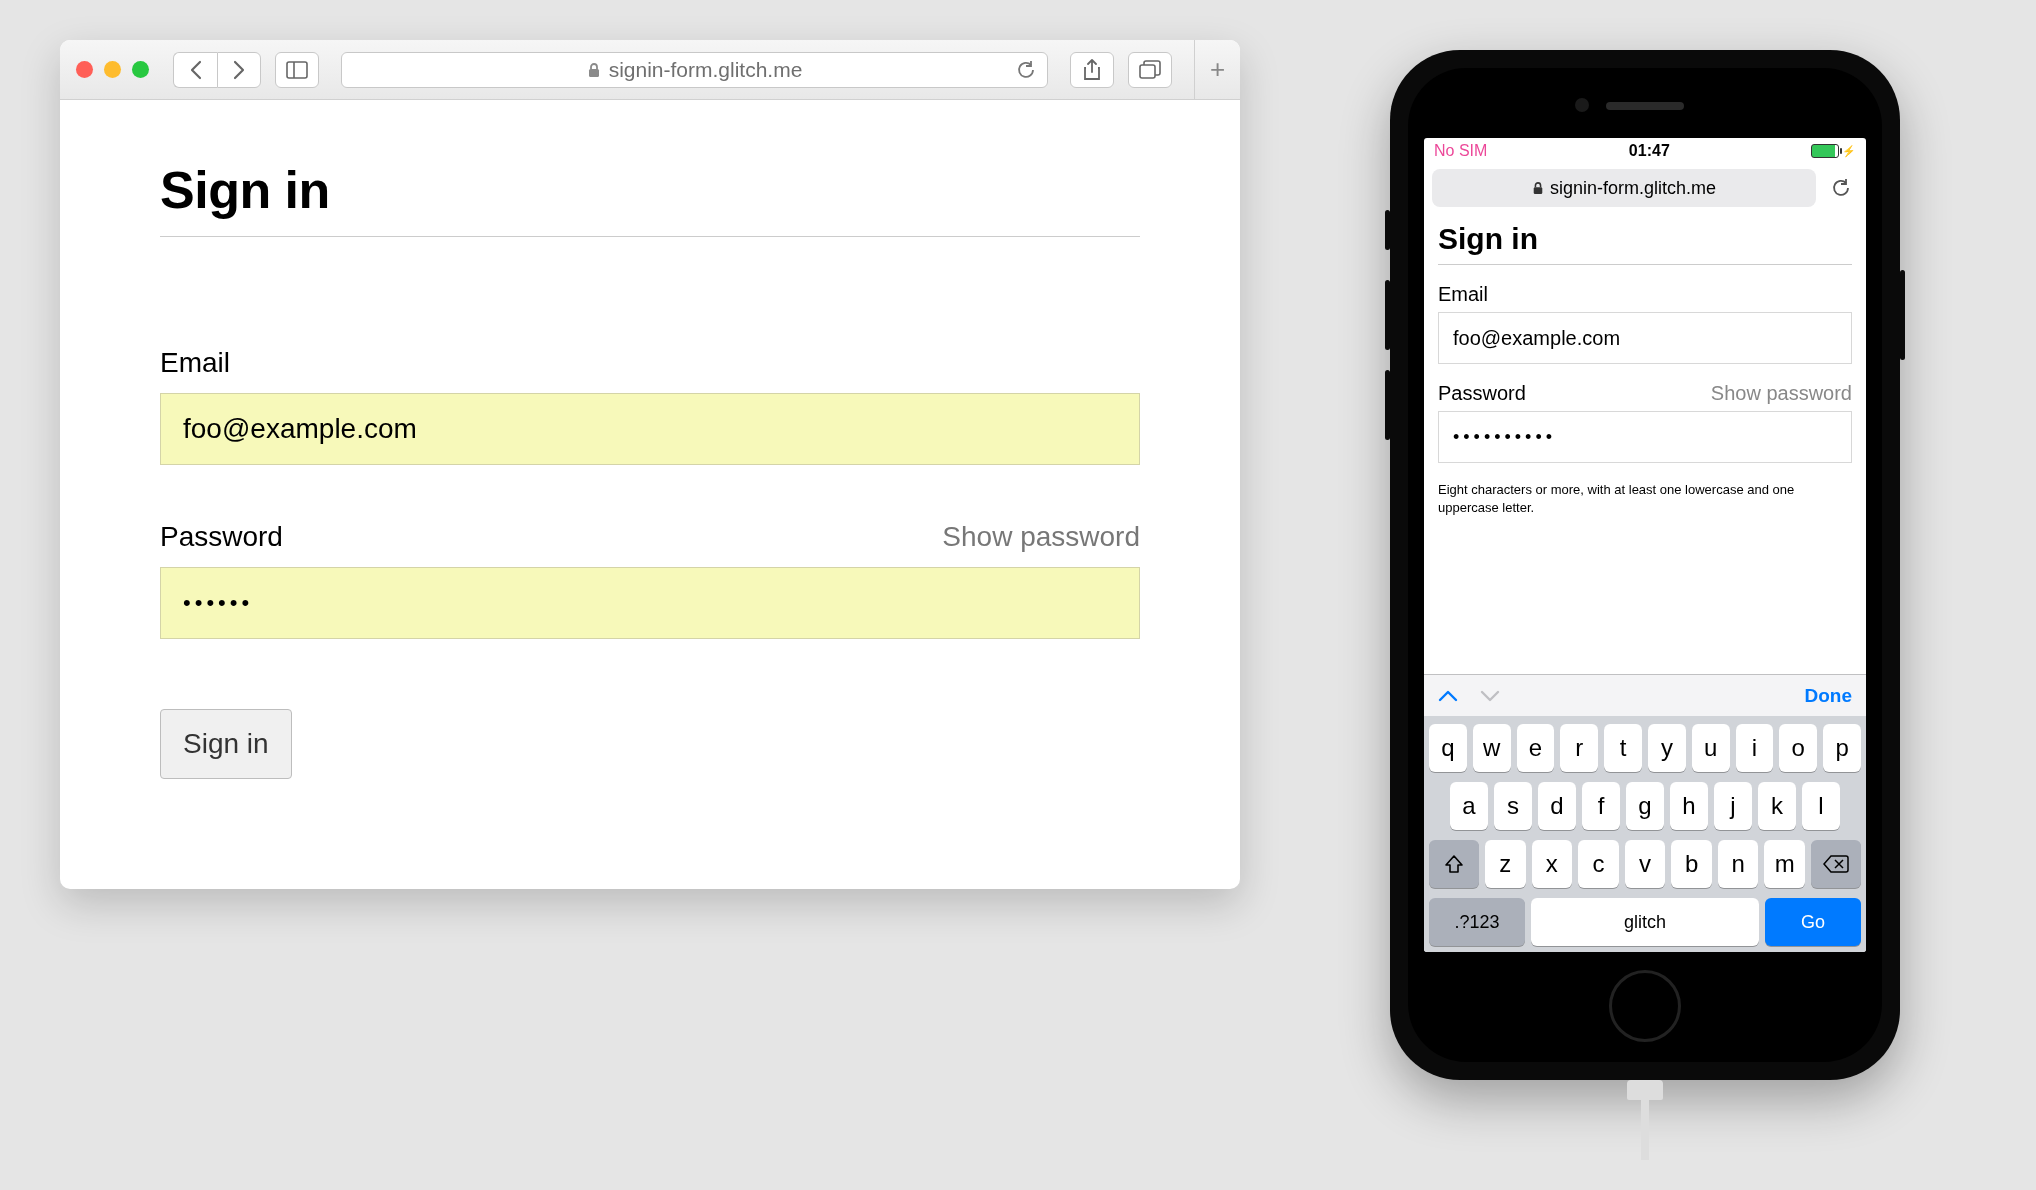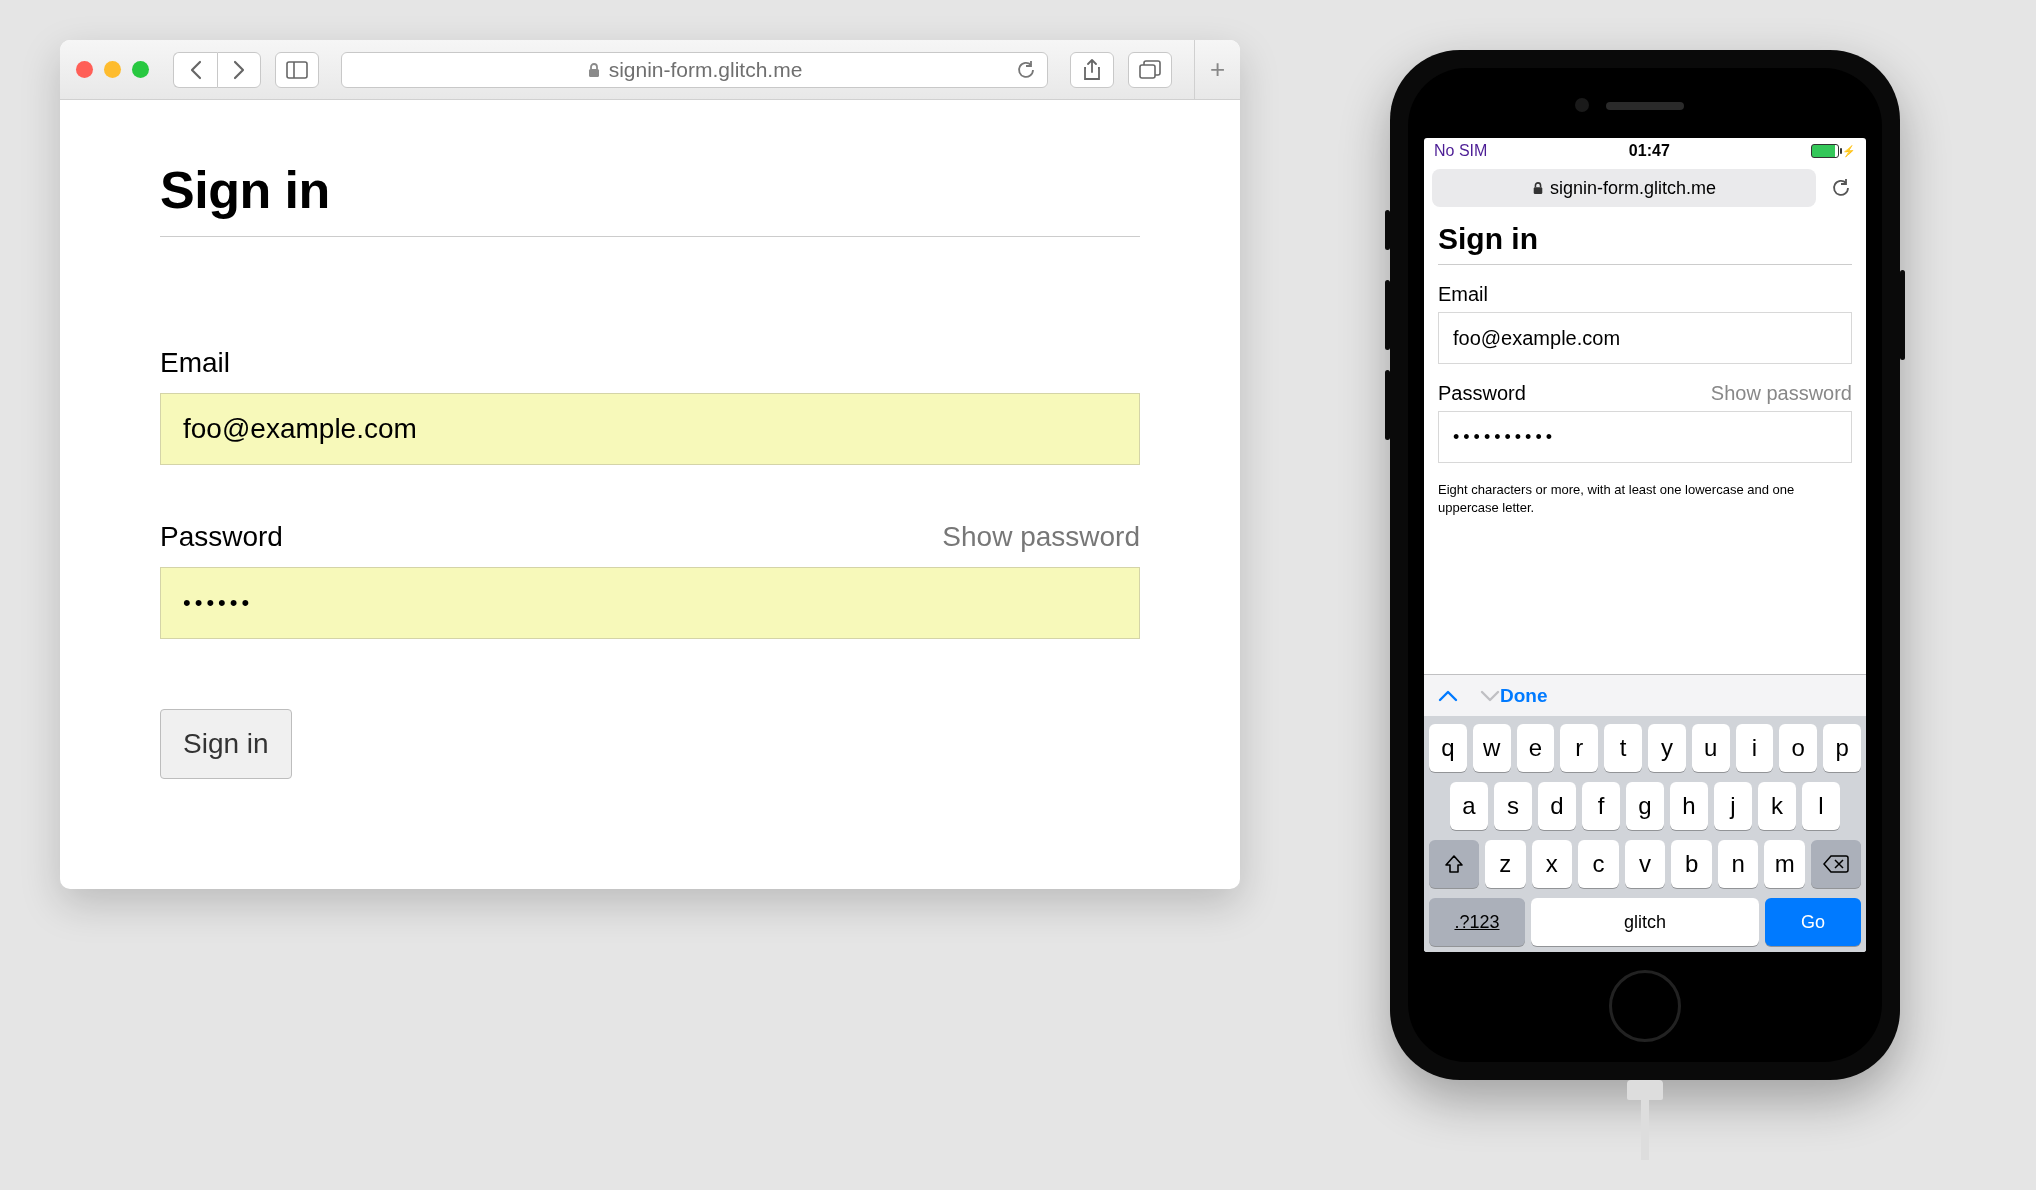--- a/index.html
+++ b/index.html
@@ -142,21 +142,21 @@
       overflow: hidden;
       display: flex;
       flex-direction: column;
     }
     .status-bar {
       height: 26px;
       display: flex; align-items: center; justify-content: space-between;
       padding: 0 10px;
       font-size: 16px;
     }
-    .status-left { color: #4c1d95; }
+    .status-left { color: #ec4899; }
     .status-center { font-weight: 600; }
     .status-right { display: flex; align-items: center; gap: 3px; }
     .battery {
       width: 28px; height: 14px;
       border: 1.5px solid #333;
       border-radius: 3px;
       position: relative;
       background: linear-gradient(to right, #34c759 90%, transparent 90%);
     }
     .battery::after { content:''; position:absolute; right:-4px; top:3px; width:2px; height:6px; background:#333; border-radius:1px; }
@@ -193,21 +193,21 @@
     }
     .m-input.dots { letter-spacing: 4px; font-size: 18px; }
     .m-hint { font-size: 13px; color: #000; line-height: 1.35; }
 
     .kb-accessory {
       height: 42px;
       border-top: 1px solid #c0c0c2;
       background: #f4f4f6;
       display: flex;
       align-items: center;
-      justify-content: flex-start;
+      justify-content: space-between;
       padding: 0 14px;
     }
     .kb-arrows { display: flex; gap: 22px; }
     .kb-arrow-up { color: #007aff; font-size: 20px; }
     .kb-arrow-down { color: #bfbfc3; font-size: 20px; }
     .kb-done { color: #007aff; font-weight: 600; font-size: 19px; }
 
     .keyboard {
       background: #d1d4d9;
       padding: 8px 5px 6px 5px;
@@ -219,21 +219,21 @@
       height: 48px;
       background: #fff;
       border-radius: 6px;
       box-shadow: 0 1px 0 rgba(0,0,0,0.3);
       display: flex; align-items: center; justify-content: center;
       font-size: 24px;
     }
     .key.special { background: #abb0ba; flex: 0 0 50px; }
     .key.special svg, .key.special span.sym { font-size: 20px; }
     .kb-bottom { display: flex; gap: 6px; }
-    .key-123 { flex: 0 0 96px; background: #abb0ba; font-size: 18px; text-decoration: underline; }
+    .key-123 { flex: 0 0 96px; background: #abb0ba; font-size: 18px; }
     .key-space { flex: 1; background: #fff; font-size: 18px; }
     .key-go { flex: 0 0 96px; background: #007aff; color: #fff; font-size: 18px; }
 
     .cable { position: absolute; bottom: -80px; left: 50%; transform: translateX(-50%); width: 36px; height: 80px; }
     .cable-head { width: 36px; height: 20px; background: #ddd; border-radius: 4px 4px 2px 2px; }
     .cable-wire { width: 8px; height: 60px; background: #ddd; margin: 0 auto; }
 
     svg { display: block; }
   </style>
 </head>

